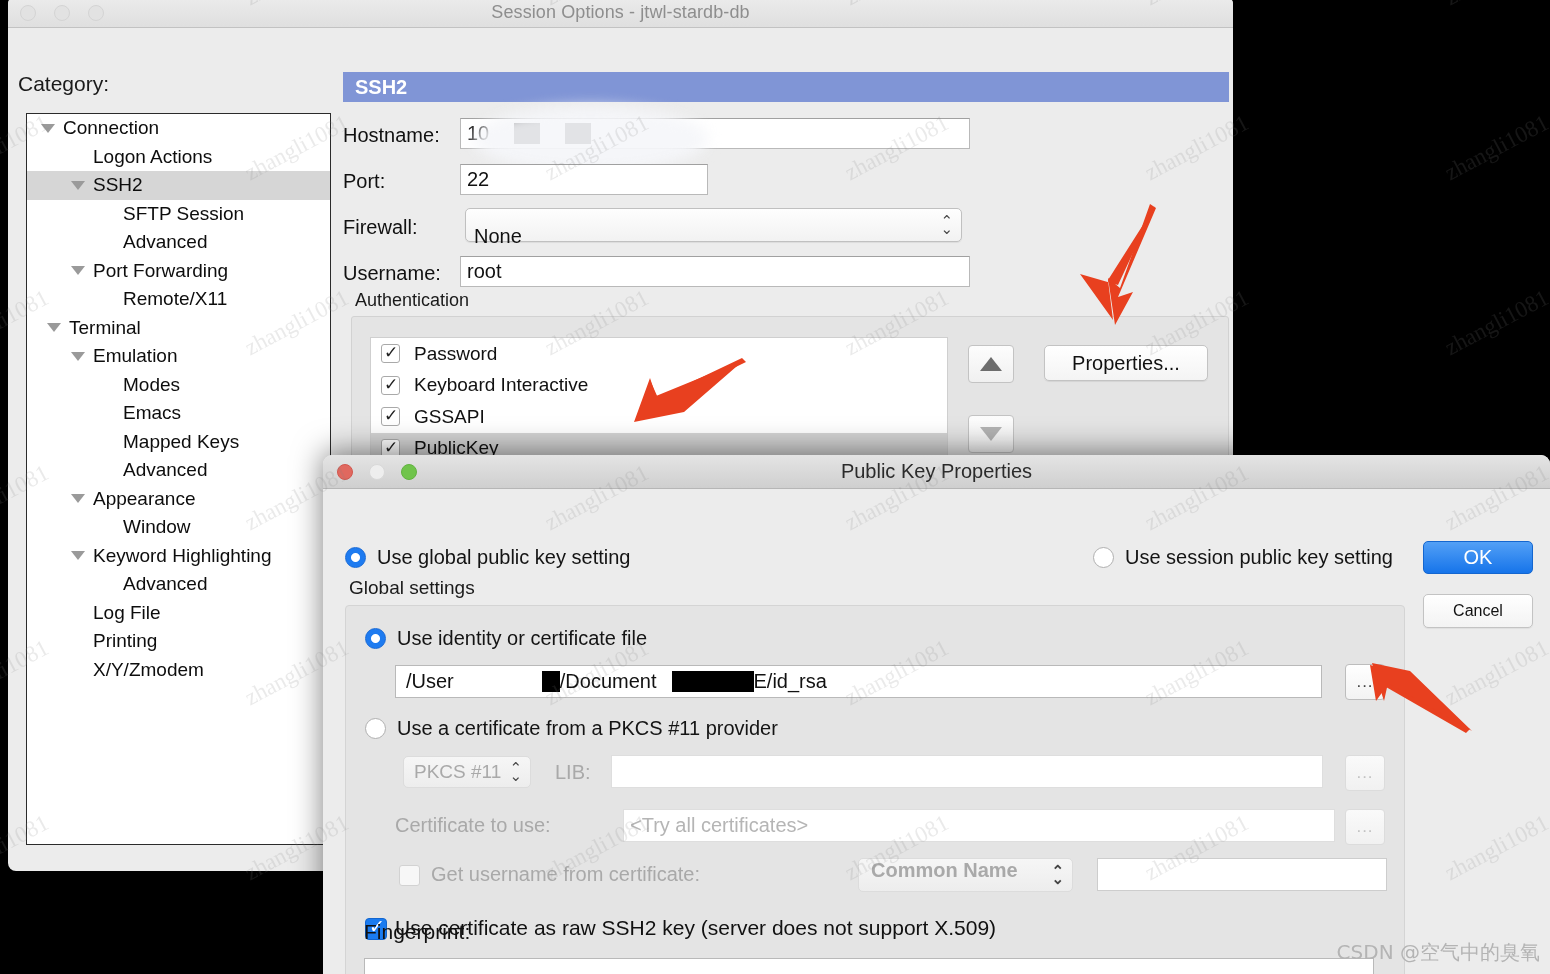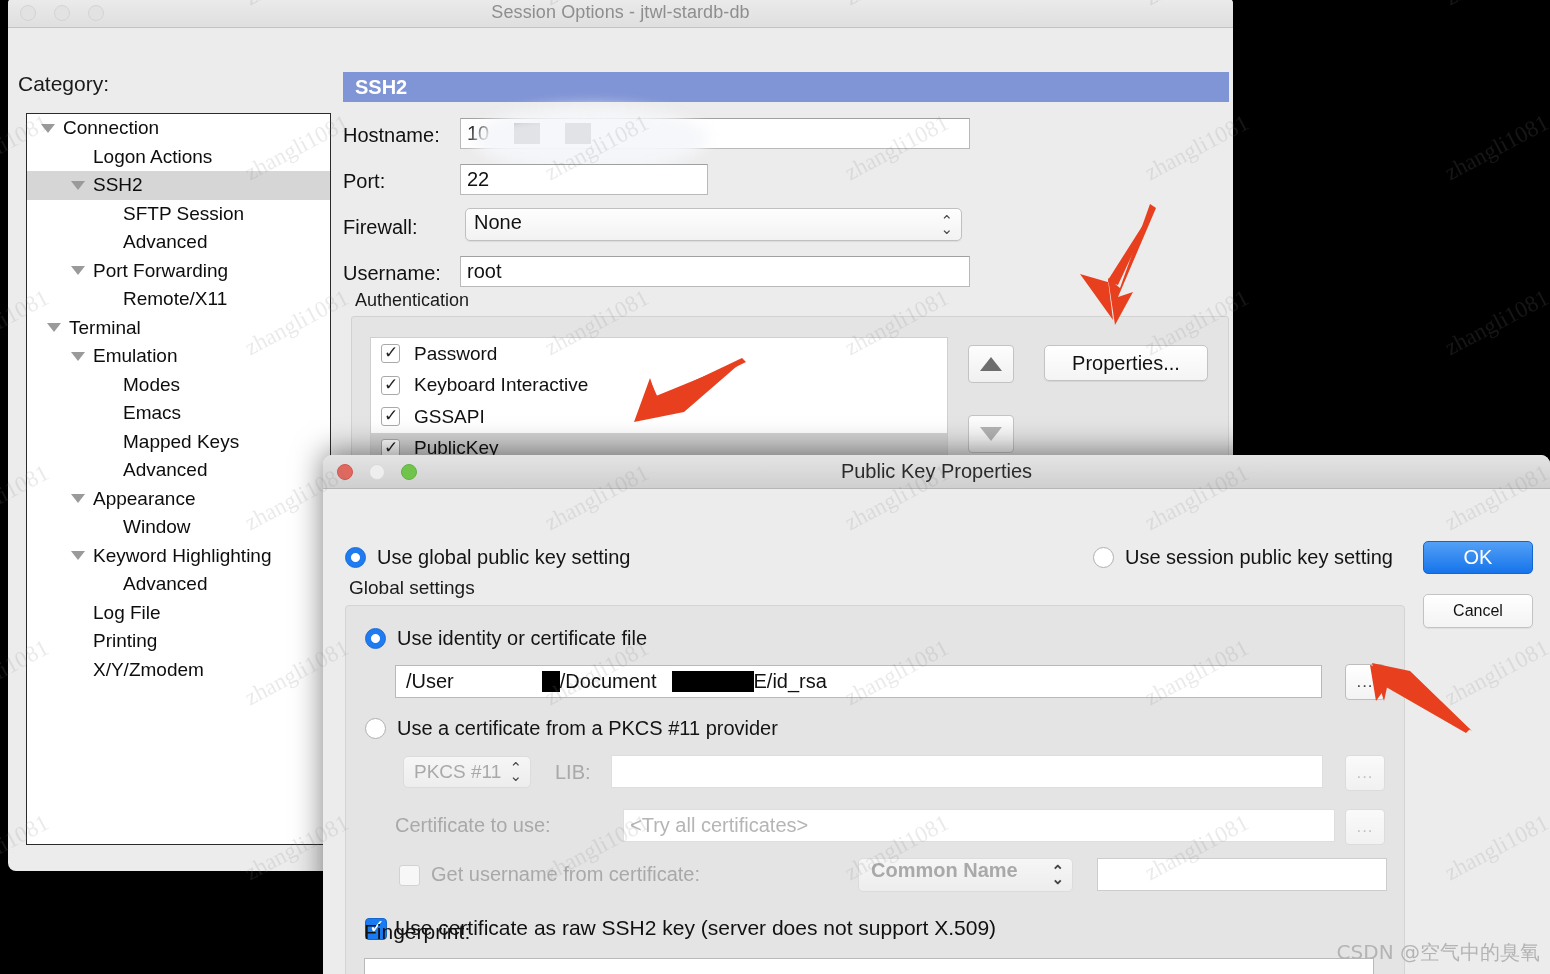--- a/index.html
+++ b/index.html
@@ -102,22 +102,22 @@
     display: flex; align-items: center;
     white-space: nowrap; overflow: hidden;
   }
   .fselect {
     position: absolute;
     height: 33px;
     background: linear-gradient(#fefefe, #f2f2f2);
     border: 1px solid #c0c0c0;
     border-radius: 5px;
     font-size: 20px; color: #111;
-    padding: 6px 8px;
-    display: flex; align-items: flex-end;
+    padding: 16px 8px;
+    display: flex; align-items: flex-start;
     box-shadow: 0 1px 1px rgba(0,0,0,0.07);
   }
   .updown {
     position: absolute; right: 8px; top: 50%;
     transform: translateY(-50%);
     display: flex; flex-direction: column;
     align-items: center; line-height: 8px;
     font-size: 15px; color: #444;
   }
   .redact {

